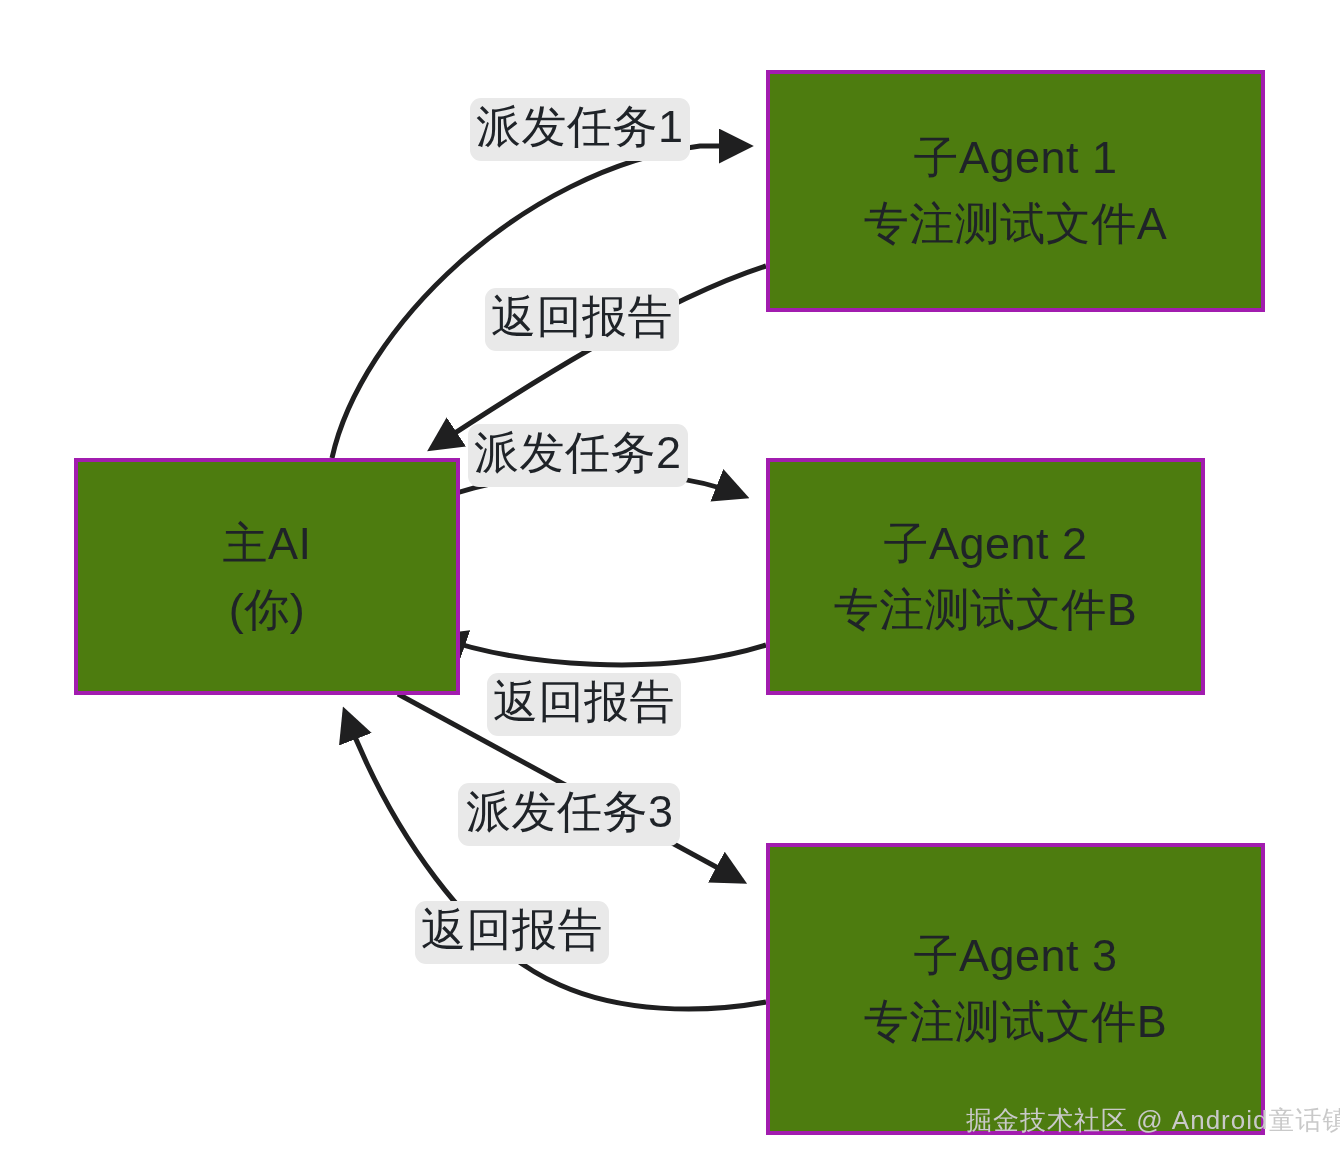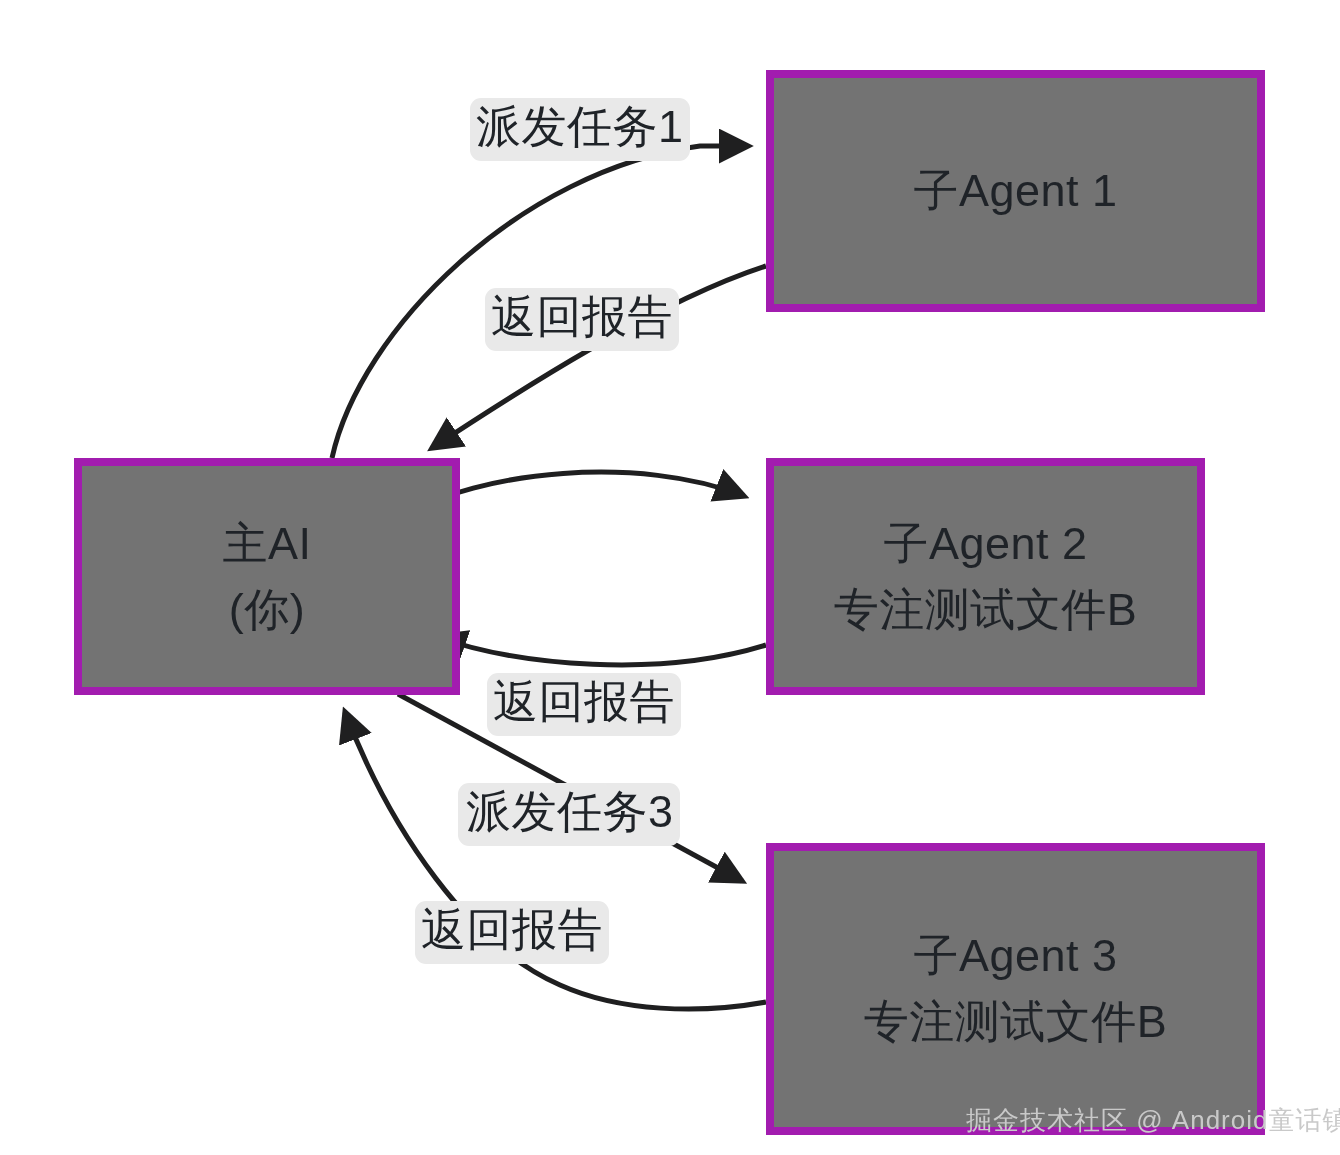--- a/index.html
+++ b/index.html
@@ -26,22 +26,22 @@
   }
   .edge-path {
     fill: none;
     stroke: #1f1f20;
     stroke-width: 5;
     stroke-linecap: butt;
   }
   .node {
     position: absolute;
     box-sizing: border-box;
-    background: #737373;
-    border: 8px solid #a21caf;
+    background: #4d7c0f;
+    border: 4px solid #a21caf;
     display: flex;
     flex-direction: column;
     align-items: center;
     justify-content: center;
     color: #1f2328;
   }
   .node-line {
     font-size: 45px;
     line-height: 1.46;
     white-space: nowrap;
@@ -92,36 +92,38 @@
     <path class="edge-path" marker-end="url(#arrow)" d="M 766,1002 C 700,1014 620,1012 560,985 C 470,946 390,830 345,712"></path>
   </svg>
 
   <div class="node" style="left:74px; top:458px; width:386px; height:237px;">
     <div class="node-line">主AI</div>
     <div class="node-line">(你)</div>
   </div>
 
   <div class="node" style="left:766px; top:70px; width:499px; height:242px;">
     <div class="node-line">子Agent 1</div>
+    <div class="node-line">专注测试文件A</div>
   </div>
 
   <div class="node" style="left:766px; top:458px; width:439px; height:237px;">
     <div class="node-line">子Agent 2</div>
     <div class="node-line">专注测试文件B</div>
   </div>
 
   <div class="node" style="left:766px; top:843px; width:499px; height:292px;">
     <div class="node-line">子Agent 3</div>
     <div class="node-line">专注测试文件B</div>
   </div>
 
   <div class="edge-label" style="left:470px; top:98px;">派发任务1</div>
 
   <div class="edge-label" style="left:485px; top:288px;">返回报告</div>
 
+  <div class="edge-label" style="left:468px; top:424px;">派发任务2</div>
 
   <div class="edge-label" style="left:487px; top:673px;">返回报告</div>
 
   <div class="edge-label" style="left:458px; top:783px;padding-left:8px;">派发任务3</div>
 
   <div class="edge-label" style="left:415px; top:901px;">返回报告</div>
 
   <div class="watermark" style="left:940px; top:1103px;">掘金技术社区 @ Android童话镇</div>
 
 </div>

